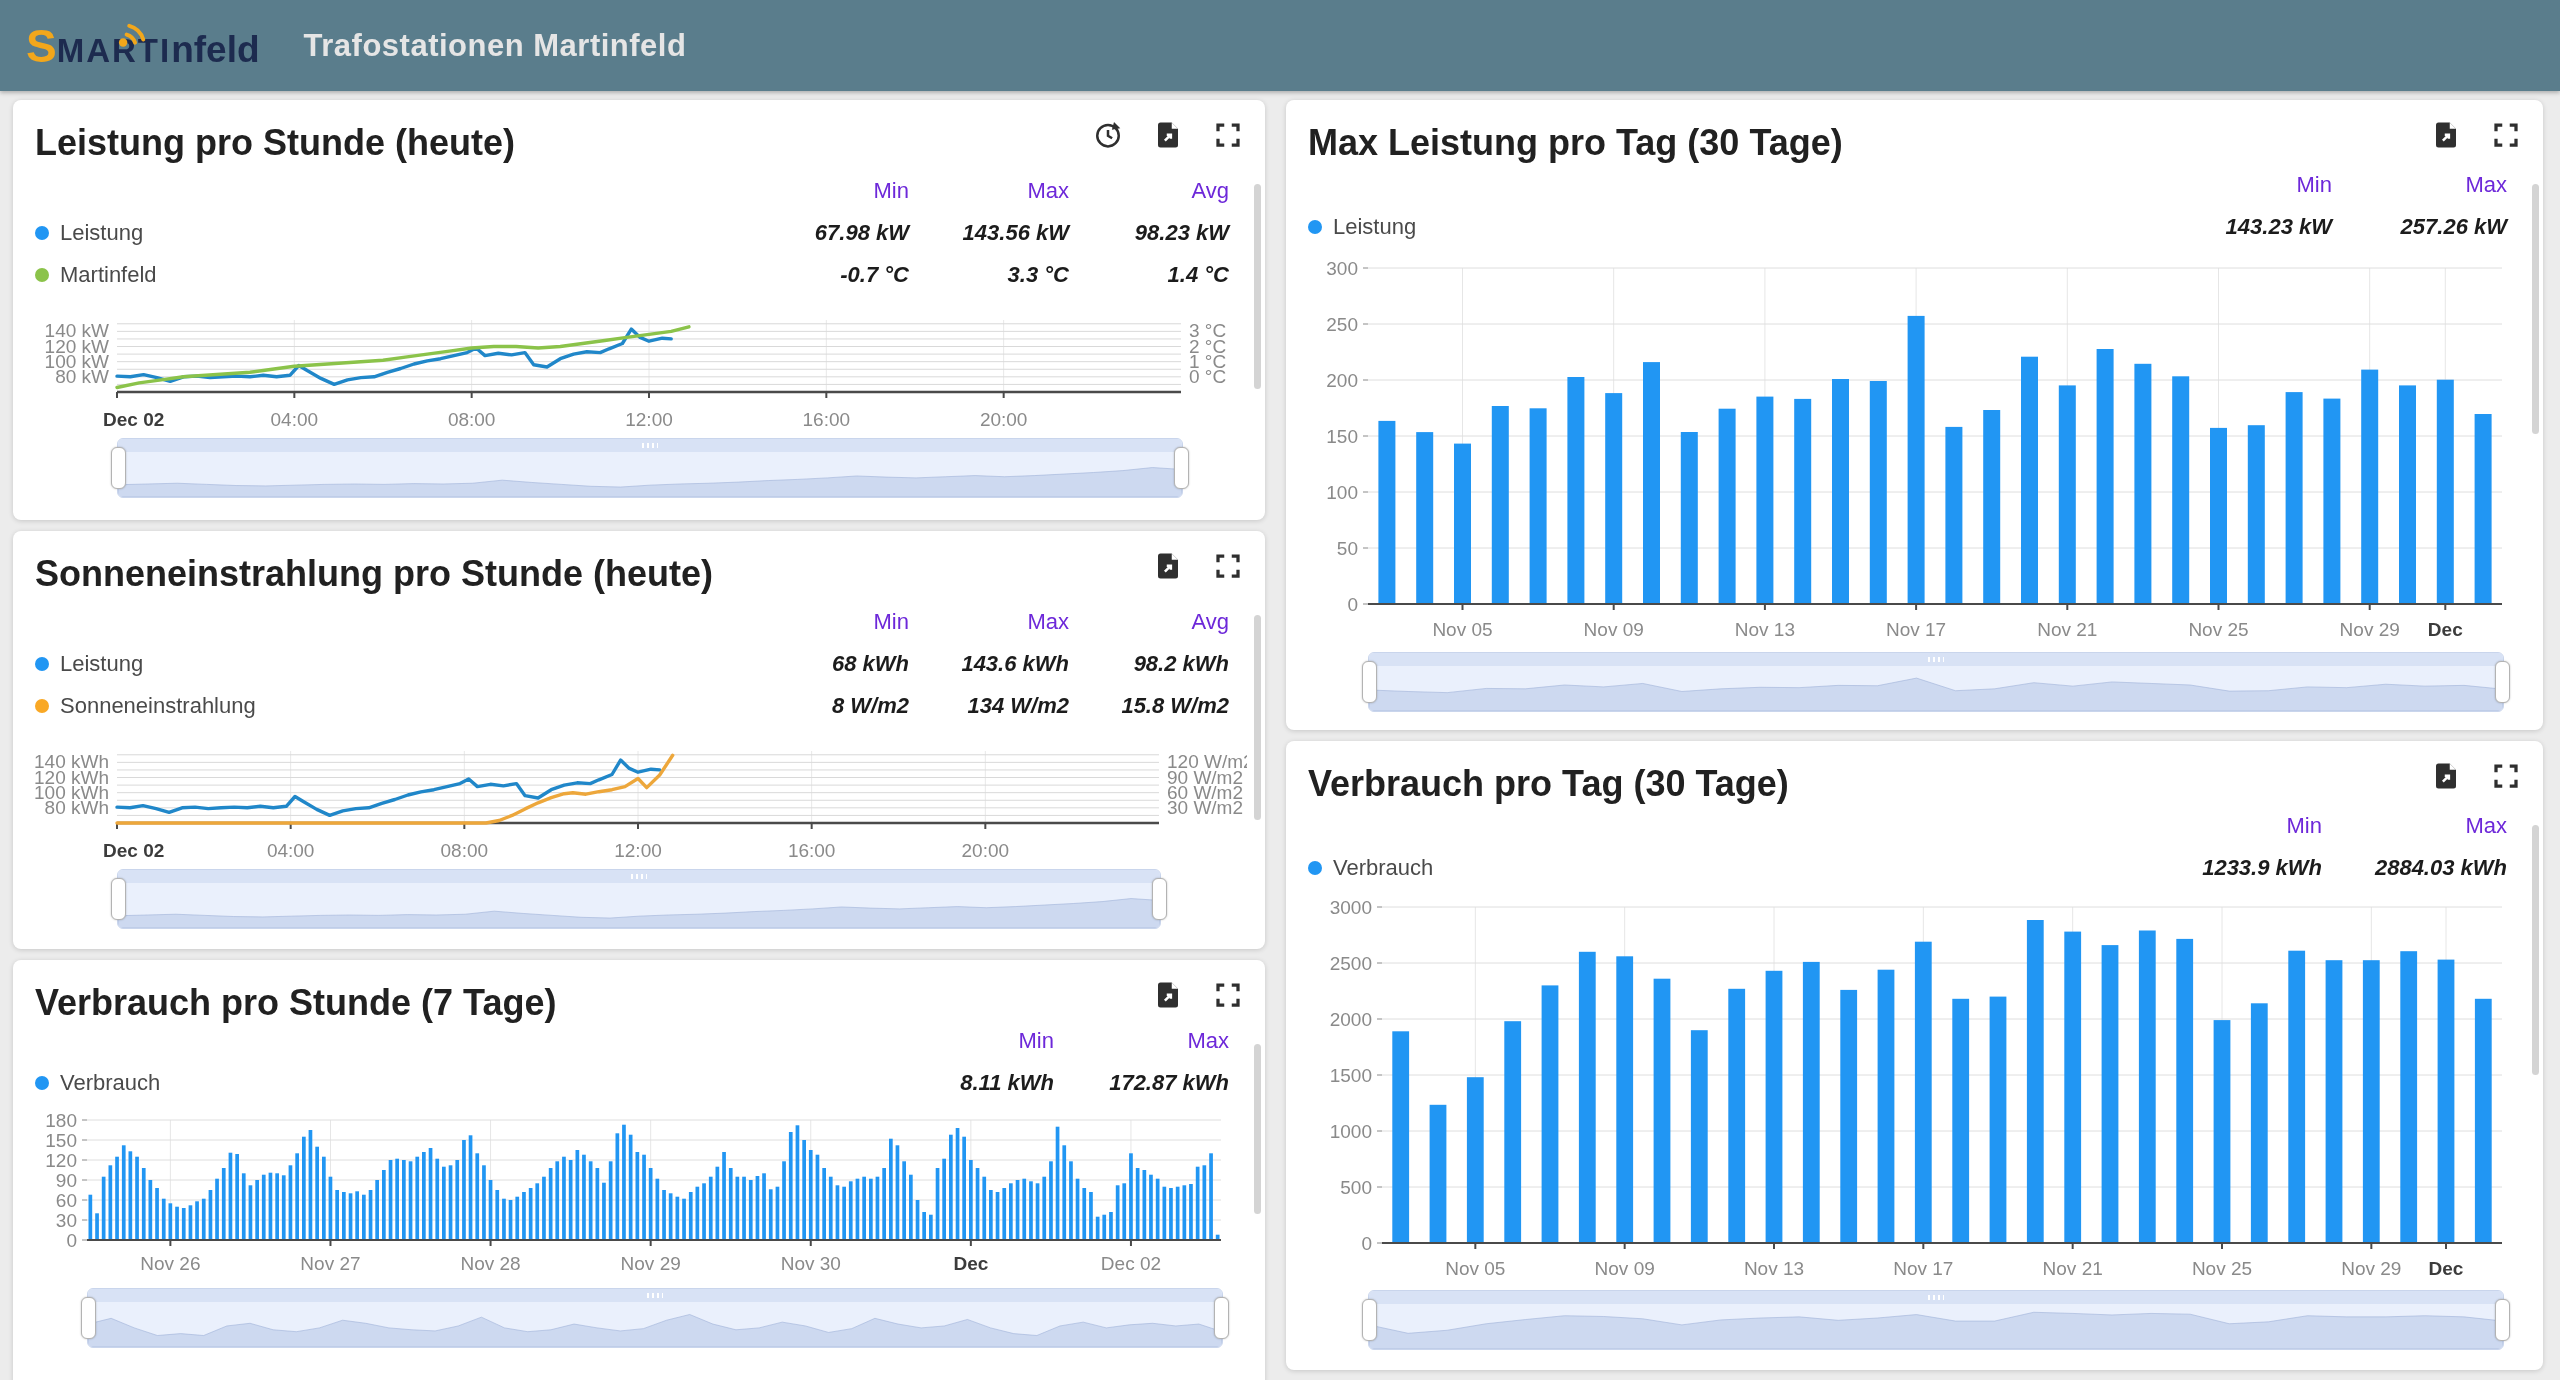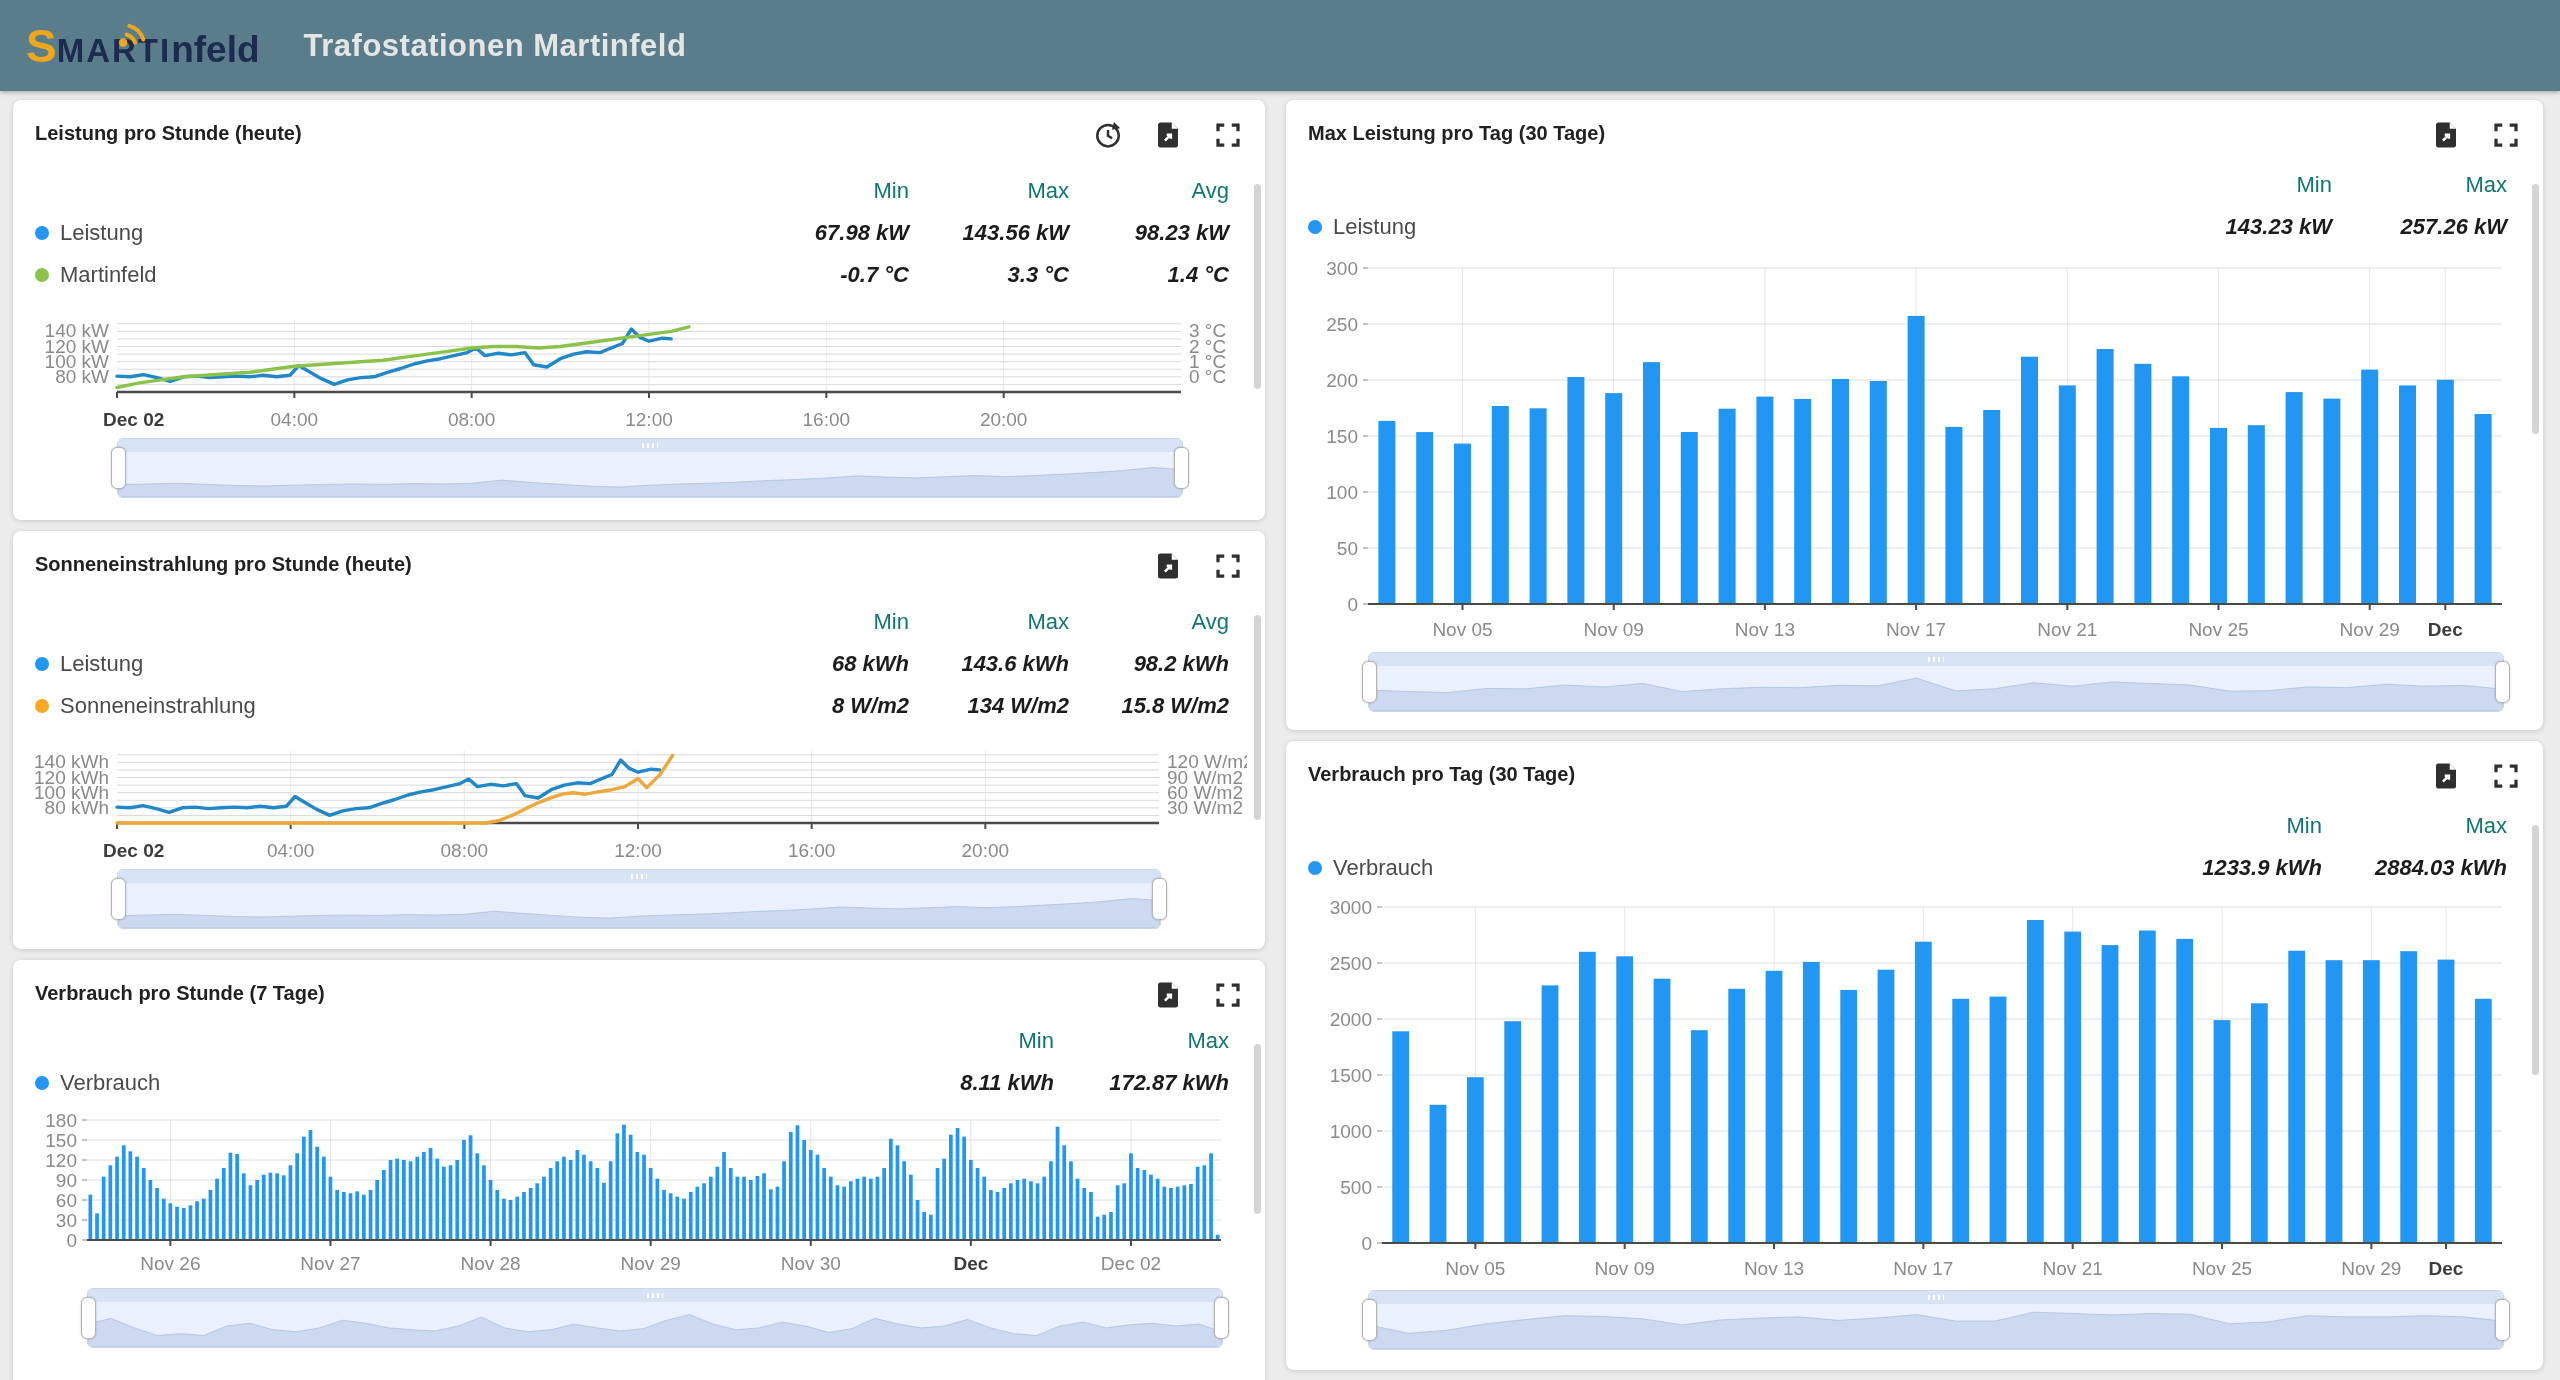--- a/index.html
+++ b/index.html
@@ -5,25 +5,25 @@
   html,body{margin:0;padding:0;background:#ececec;font-family:"Liberation Sans",sans-serif;}
   .stage{position:relative;width:2560px;height:1380px;overflow:hidden;background:#ececec;}
   .header{position:absolute;left:0;top:0;width:2560px;height:91px;background:#5a7d8c;display:flex;align-items:center;box-shadow:0 2px 4px rgba(0,0,0,.25);}
   .logo{position:relative;margin-left:26px;display:flex;align-items:baseline;white-space:nowrap;}
   .logo .l-s{color:#f2a71b;font-weight:700;font-size:46px;}
   .logo .l-caps{color:#1d2b4f;font-weight:600;font-size:33px;letter-spacing:2px;}
   .logo .l-low{position:relative;color:#1d2b4f;font-weight:600;font-size:37px;}
   .wifi{position:absolute;left:-12px;top:-30px;width:42px;height:42px;}
   .apptitle{color:#e5e5e5;font-size:31px;font-weight:700;margin-left:44px;letter-spacing:.5px;}
   .panel{position:absolute;background:#fff;border-radius:8px;box-shadow:0 1px 5px rgba(0,0,0,.16);}
-  .ptitle{position:absolute;left:22px;top:22px;font-size:20px;font-weight:700;color:#212121;}
+  .ptitle{position:absolute;left:22px;top:22px;font-size:36px;font-weight:700;color:#212121;}
   .picons{position:absolute;top:20px;right:22px;display:flex;gap:30px;align-items:center;}
   .icon{width:30px;height:30px;display:block;cursor:pointer;}
   .statgrid{position:absolute;left:22px;right:36px;display:grid;}
-  .shead{color:#0f766e;font-size:22px;display:flex;align-items:center;justify-content:flex-end;height:42px;}
+  .shead{color:#6d28d9;font-size:22px;display:flex;align-items:center;justify-content:flex-end;height:42px;}
   .slabel{display:flex;align-items:center;gap:11px;font-size:22px;color:#4a4a4a;height:42px;}
   .sval{font-size:22px;color:#1c1c1c;font-weight:600;display:flex;align-items:center;justify-content:flex-end;height:42px;font-style:italic;}
   .dot{width:14px;height:14px;border-radius:50%;flex:0 0 auto;}
   .chart{position:absolute;}
   .chart text{font-family:"Liberation Sans",sans-serif;}
   .nav{position:absolute;height:58px;background:#eaf0fc;border:1px solid #c9d5ec;border-radius:6px;cursor:grab;}
   .nav-strip{position:absolute;top:0;left:0;right:0;height:13px;background:#d8e2f5;border-radius:5px 5px 0 0;}
   .grip{position:absolute;left:50%;top:4px;width:16px;height:5px;margin-left:-8px;background:repeating-linear-gradient(90deg,#ffffff 0 2px,rgba(255,255,255,0) 2px 5px);}
   .nav-area{position:absolute;left:0;right:0;top:13px;bottom:0;overflow:hidden;border-radius:0 0 5px 5px;}
   .nav-area svg{display:block;width:100%;height:100%;}

